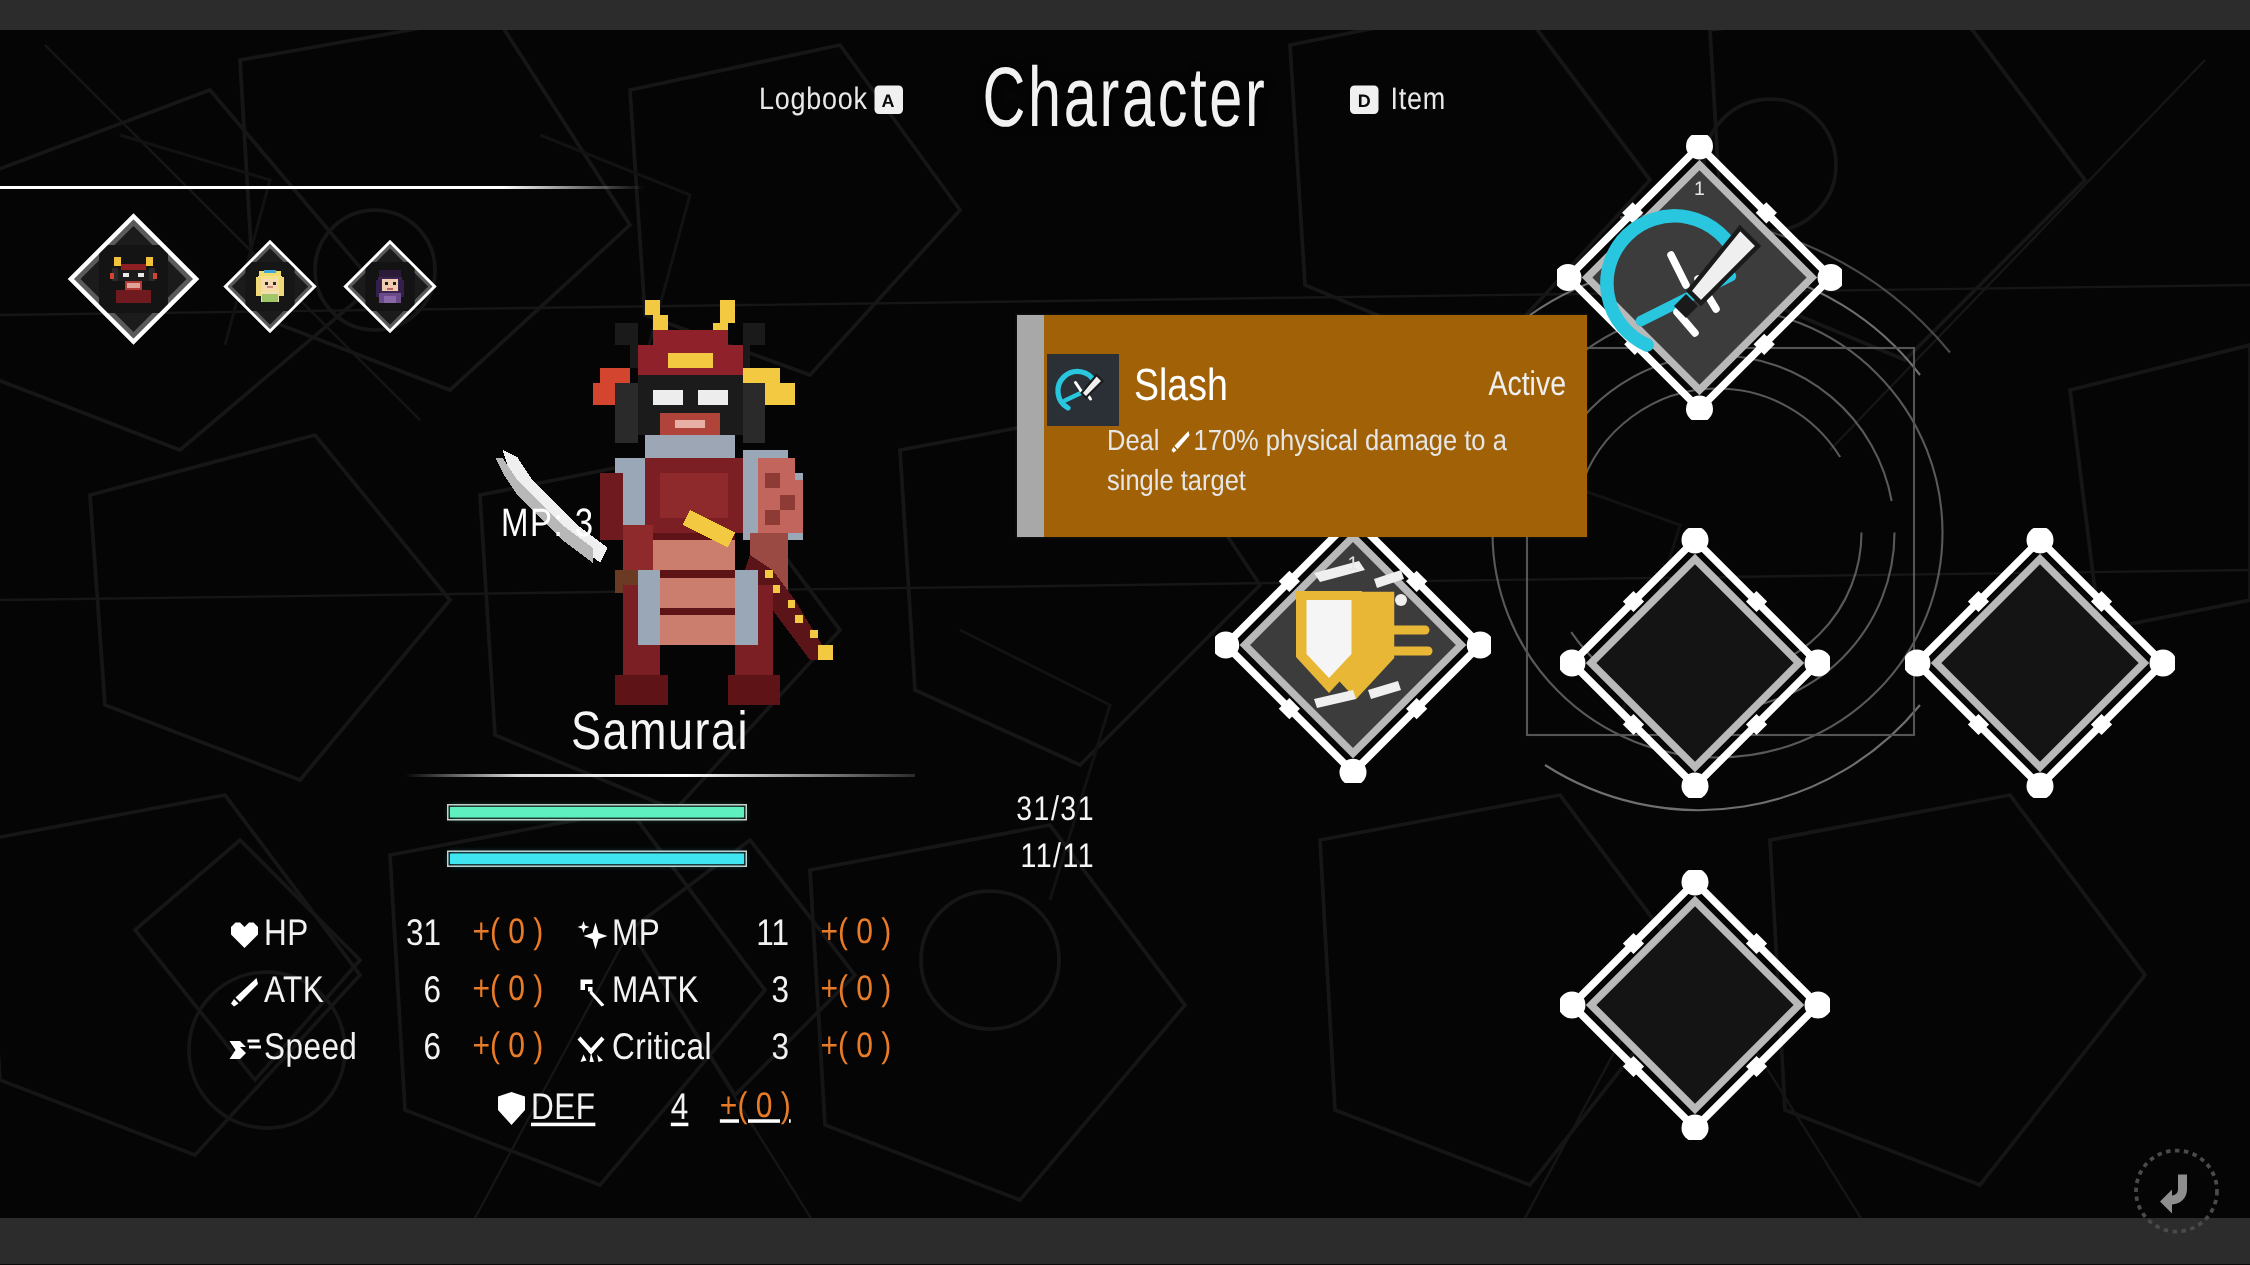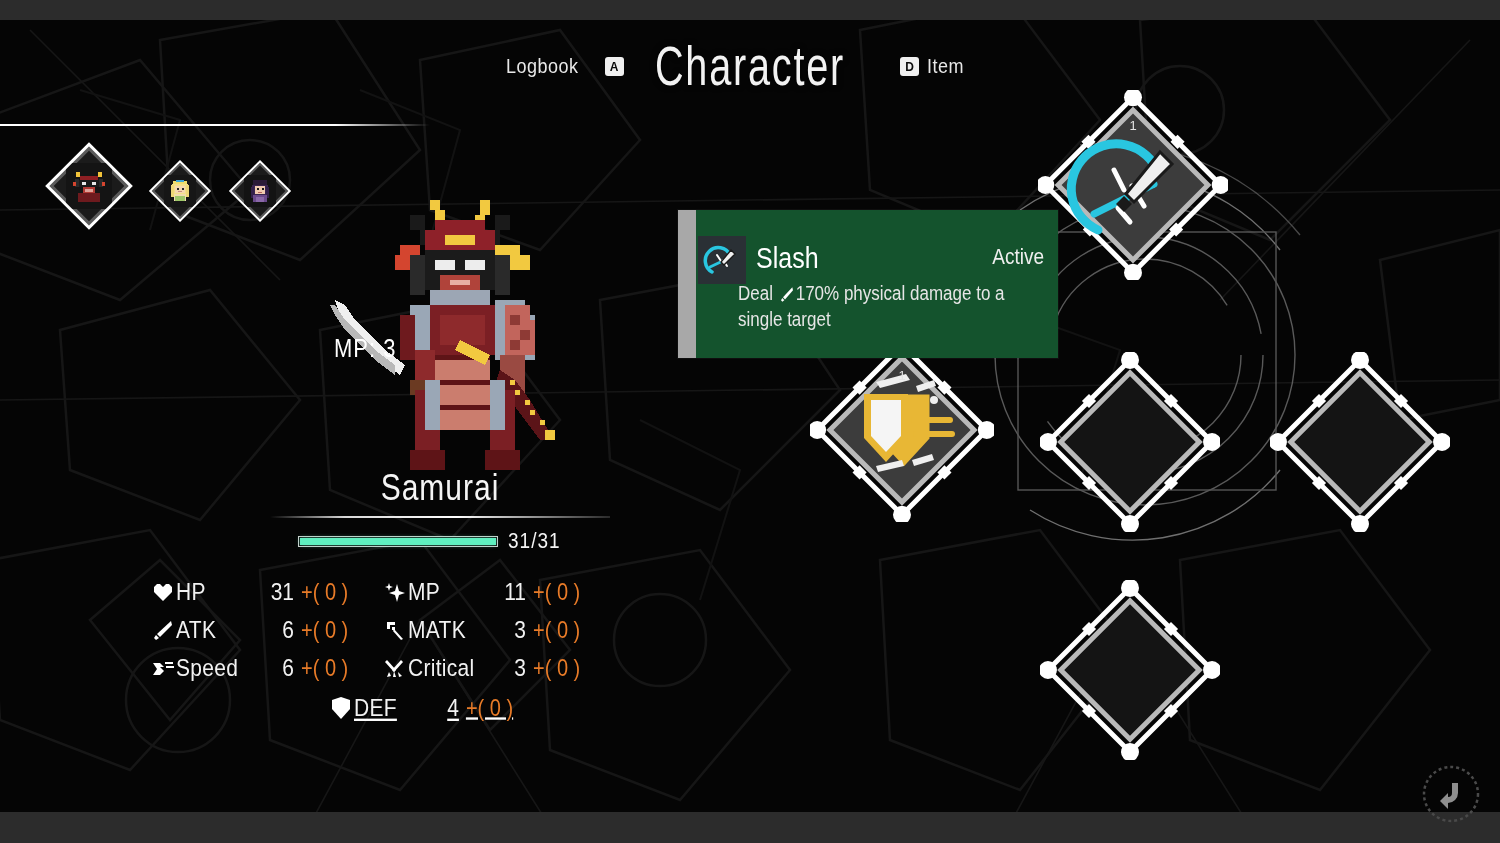--- a/index.html
+++ b/index.html
@@ -30,21 +30,21 @@
     position:absolute; top:20px; left:0; width:1500px; height:60px; z-index:20;
   }
   .title{
     position:absolute; left:0; right:0; top:14px;
     text-align:center; font-size:44px; letter-spacing:2px;
     color:#f2f2f2; font-weight:400;
     font-family:"Liberation Sans Narrow","Liberation Sans",sans-serif;
     transform:scaleY(1.28) scaleX(.9); transform-origin:center top;
     text-shadow:0 0 6px rgba(0,0,0,.9);
   }
-  .hdr-left{ position:absolute; left:506px; top:36px; display:flex; align-items:center; gap:26px; }
+  .hdr-left{ position:absolute; left:506px; top:36px; display:flex; align-items:center; gap:4px; }
   .hdr-right{ position:absolute; left:900px; top:36px; display:flex; align-items:center; gap:8px; }
   .hdr-label{
     font-size:18px; color:#e8e8e8; letter-spacing:.5px;
     font-family:"Liberation Sans Narrow","Liberation Sans",sans-serif;
     transform:scaleY(1.15); transform-origin:center;
   }
   .keycap{
     display:inline-flex; align-items:center; justify-content:center;
     width:19px; height:19px; background:#f0f0f0; color:#0a0a0a;
     border-radius:3px; font-size:12px; font-weight:bold;
@@ -77,21 +77,21 @@
   .char-name{
     text-align:center; font-size:30px; color:#f5f5f5; letter-spacing:1px;
     font-family:"Liberation Sans Narrow","Liberation Sans",sans-serif;
     transform:scaleY(1.2); transform-origin:center top;
   }
   .name-rule{
     margin:14px auto 0; width:340px; height:2px;
     background:linear-gradient(to right,rgba(255,255,255,0) 0%,#d8d8d8 22%,#ffffff 55%,rgba(255,255,255,.15) 100%);
   }
   .bars{ margin-top:12px; padding-left:148px; }
-  .bar-row{ display:flex; align-items:center; gap:10px; margin-bottom:9px; }
+  .bar-row{ display:flex; align-items:center; gap:10px; margin-bottom:9px;justify-content:space-between; }
   .bar-track{
     width:200px; height:11px; border:1px solid #cfcfcf; background:#0b0b0b;
     padding:1px; position:relative;
   }
   .bar-fill{ height:100%; }
   .bar-fill.hp{ background:#5ff0c0; box-shadow:0 0 5px rgba(95,240,192,.55); }
   .bar-fill.mp{ background:#3fe6f2; box-shadow:0 0 5px rgba(63,230,242,.55); }
   .bar-val{
     font-size:19px; color:#f5f5f5; letter-spacing:1px;
     font-family:"Liberation Sans Narrow","Liberation Sans",sans-serif;
@@ -103,41 +103,41 @@
     grid-template-columns:232px 232px; row-gap:14px;
   }
   .stat{ display:flex; align-items:center; }
   .stat-ico{ width:26px; height:24px; flex:none; display:flex; align-items:center; justify-content:center; }
   .stat-name{
     font-size:21px; color:#f2f2f2; letter-spacing:.3px;
     font-family:"Liberation Sans Narrow","Liberation Sans",sans-serif;
     transform:scaleY(1.18); transform-origin:left center;
   }
   .stat-num{
-    margin-left:auto; width:112px; display:flex; align-items:flex-end; gap:7px;
+    margin-left:auto; width:112px; display:flex; align-items:flex-start; gap:21px;
     font-family:"Liberation Sans Narrow","Liberation Sans",sans-serif;
   }
   .stat-base{
     font-size:21px; color:#f2f2f2; width:24px; text-align:right;
     transform:scaleY(1.18); transform-origin:right center;
   }
   .stat-bonus{
     font-size:20px; color:#e87b28;
     transform:scaleY(1.18); transform-origin:left center;
   }
   .def-row{
     margin-top:16px; display:flex; align-items:center;
     padding-left:178px;
     text-decoration:underline;
   }
 
   
   .tooltip{
     position:absolute; left:678px; top:210px; width:380px; height:148px;
-    background:#14532d; z-index:30;
+    background:#a16207; z-index:30;
     box-shadow:0 0 0 1px rgba(255,255,255,.04);
   }
   .tt-accent{ position:absolute; left:0; top:0; width:18px; height:148px; background:#a8a8a8; }
   .tt-icon{
     position:absolute; left:20px; top:26px; width:48px; height:48px;
     background:#2a2f33; transform:rotate(0deg);
   }
   .tt-name{
     position:absolute; left:78px; top:30px; font-size:25px; color:#ffffff;
     font-family:"Liberation Sans Narrow","Liberation Sans",sans-serif;
@@ -380,20 +380,26 @@
   <div class="char-name">Samurai</div>
   <div class="name-rule"></div>
 
   <div class="bars">
     <div class="bar-row">
       <div class="bar-track">
         <div class="bar-fill hp" style="width:100%"></div>
       </div>
       <span class="bar-val">31/31</span>
     </div>
+    <div class="bar-row">
+      <div class="bar-track">
+        <div class="bar-fill mp" style="width:100%"></div>
+      </div>
+      <span class="bar-val">11/11</span>
+    </div>
   </div>
 
   <div class="stat-grid">
 
     <div class="stat">
       <span class="stat-ico">
         <svg width="22" height="19" viewBox="0 0 22 19">
             <path d="M11 18 L2 9 L2 4 L5 1 L8 1 L11 4 L14 1 L17 1 L20 4 L20 9 Z" fill="#ffffff"></path>
           </svg>
       </span>

